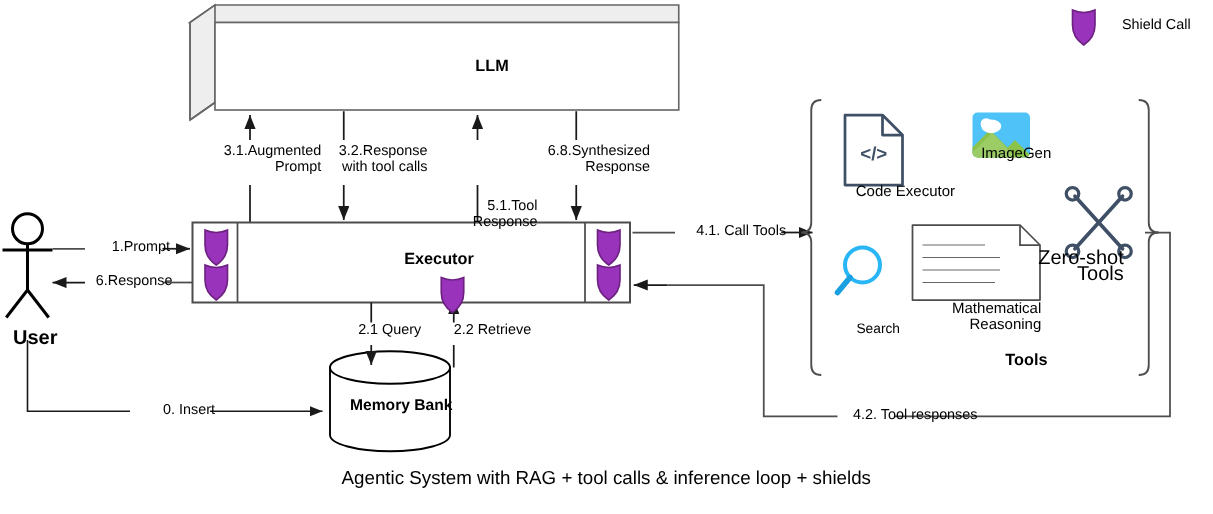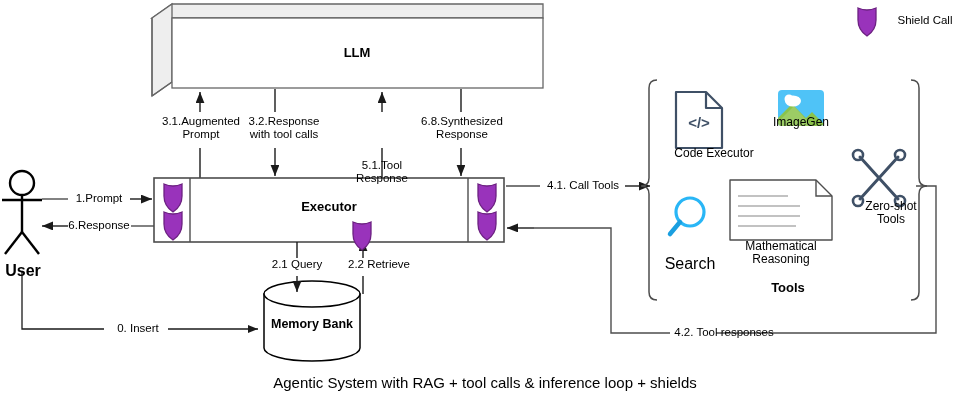--- a/index.html
+++ b/index.html
@@ -1,18 +1,18 @@
 <!DOCTYPE html>
 <html><head>
 <meta charset="utf-8">
 <style>
   html,body{margin:0;padding:0;background:#ffffff;}
   body{width:970px;height:411px;position:relative;overflow:hidden;
        font-family:"Liberation Sans",sans-serif;color:#000;}
-  .lbl{position:absolute;font-size:11.5px;color:#000;line-height:13px;text-align:center;white-space:pre-line;}
+  .lbl{position:absolute;font-size:11.5px;color:#000;line-height:13px;text-align:right;white-space:pre-line;}
   .bold{font-weight:bold;}
   svg{position:absolute;left:0;top:0;overflow:visible;}
   .title-cap{position:absolute;font-size:15px;color:#000;text-align:center;width:970px;left:0;top:374px;}
 </style>
 </head>
 <body>
 
 <svg width="970" height="411">
   <defs>
     <marker id="ah" markerWidth="9" markerHeight="9" refX="8" refY="3.2" orient="auto">
@@ -195,19 +195,19 @@
 <div class="lbl" style="left:257px;top:258px;width:80px;">2.1 Query</div>
 <div class="lbl" style="left:333px;top:258px;width:92px;">2.2 Retrieve</div>
 
 <div class="lbl" style="left:537px;top:179px;width:92px;">4.1. Call Tools</div>
 <div class="lbl" style="left:666px;top:326px;width:116px;">4.2. Tool responses</div>
 
 <div class="lbl" style="left:104px;top:322px;width:68px;">0. Insert</div>
 
 <div class="lbl" style="left:648px;top:147px;width:100px;font-size:12px;margin-left:16px;">Code Executor</div>
 <div class="lbl" style="left:761px;top:116px;width:80px;font-size:12px;">ImageGen</div>
-<div class="lbl" style="left:852px;top:200px;width:78px;font-size:12px;">Zero-shot Tools</div>
+<div class="lbl" style="left:821px;top:200px;width:78px;font-size:16px;">Zero-shot Tools</div>
 <div class="lbl" style="left:729px;top:240px;width:104px;font-size:12px;">Mathematical Reasoning</div>
-<div class="lbl" style="left:660px;top:257px;width:60px;font-size:16px;">Search</div>
+<div class="lbl" style="left:660px;top:257px;width:60px;font-size:11px;">Search</div>
 
 <div class="lbl" style="left:882px;top:14px;width:86px;text-align:center;font-size:11.5px;">Shield Call</div>
 
 <div class="title-cap">Agentic System with RAG + tool calls &amp; inference loop + shields</div>
 
 </body></html>

